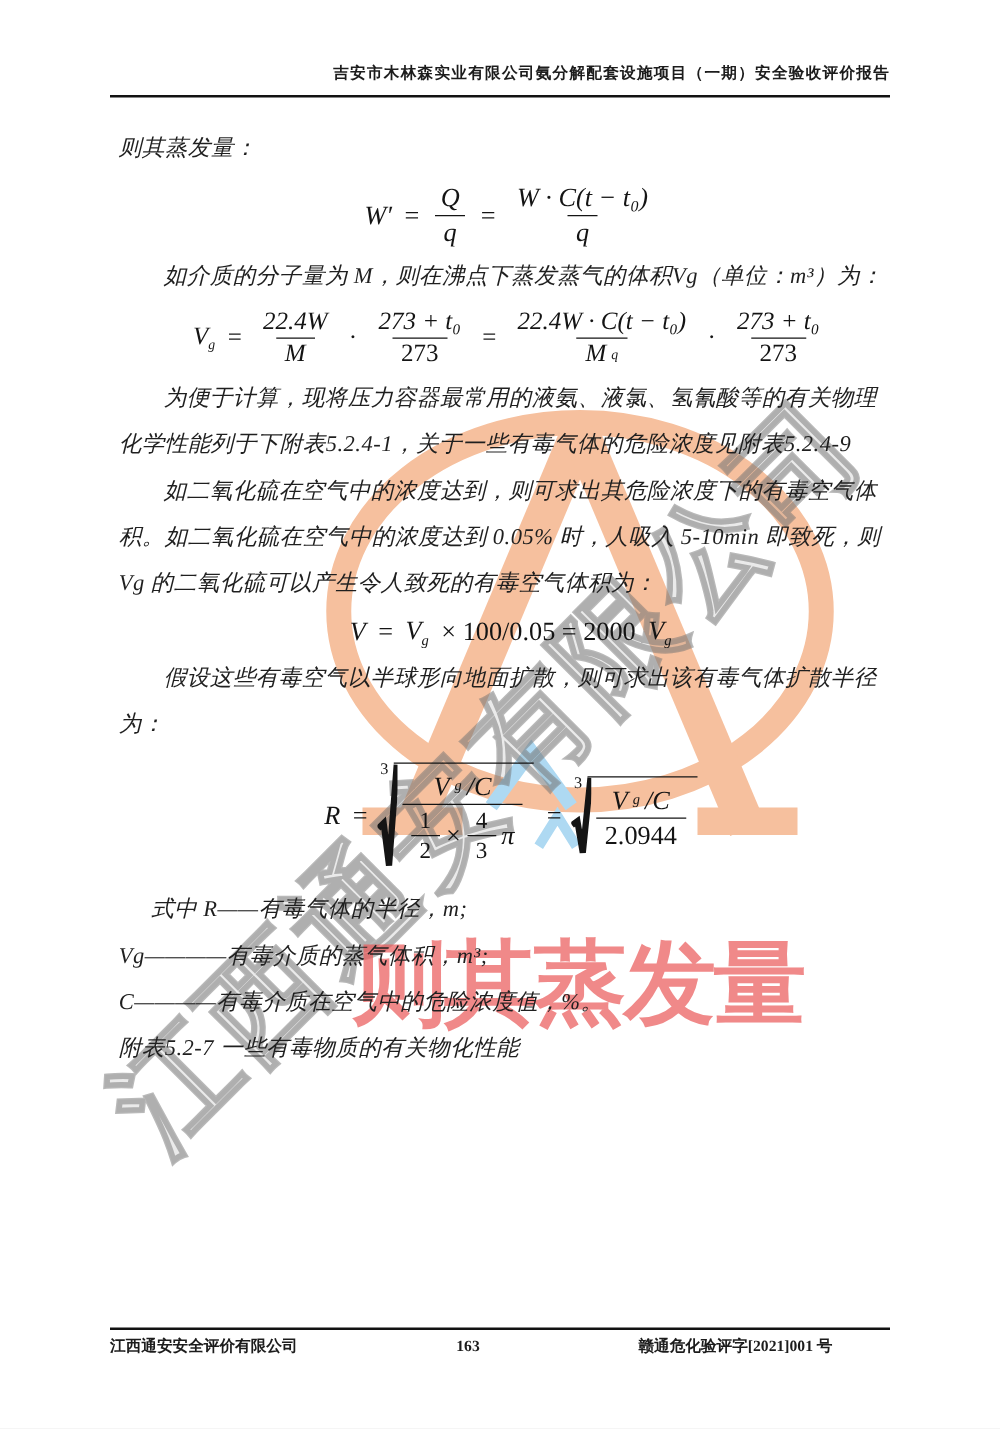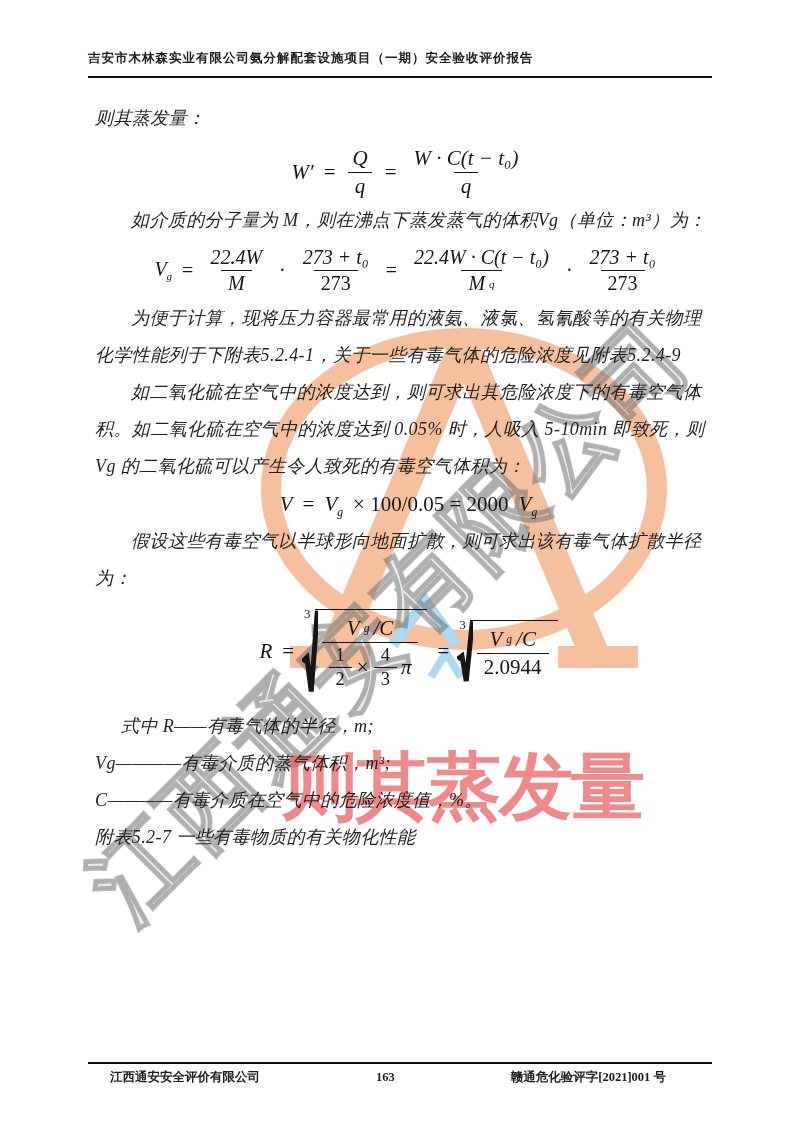--- a/index.html
+++ b/index.html
@@ -21,28 +21,28 @@
     -webkit-text-stroke:2px rgba(115,115,115,0.50);
   }
   .wm-red {
     position:absolute; left:283px; top:738px;
     font-family:"Liberation Sans","DejaVu Sans",sans-serif;
     font-size:74px; font-weight:bold; letter-spacing:-2px; white-space:nowrap;
     color:rgba(234,92,92,0.72);
   }
 
   
-  .hdr { position:absolute; top:50px; left:88px; width:624px; text-align:left;
+  .hdr { position:absolute; top:50px; left:88px; width:624px; text-align:right;
          font-size:12.5px; font-weight:bold; letter-spacing:1px; color:#1c1c1c; z-index:2; }
   .hdr-rule { position:absolute; top:76px; left:88px; width:624px; height:2.4px; background:#111; z-index:2; }
   .ftr-rule { position:absolute; top:1062px; left:88px; width:624px; height:2.2px; background:#111; z-index:2; }
   .ftr { position:absolute; top:1069px; left:88px; width:624px; display:flex;
          justify-content:space-between; align-items:center;
          font-size:12.5px; font-weight:bold; color:#1c1c1c; z-index:2; }
-  .ftr .l { margin-left:22px; }
+  .ftr .l { }
   .ftr .r { margin-right:46px; }
 
   
   .content { position:absolute; left:95px; top:100px; width:627px; z-index:1; }
   .bline { font-size:18px; line-height:37px; height:37px; letter-spacing:0.4px; white-space:nowrap;font-style:italic; }
   .ind2 { text-indent:36px; }
   .ind1 { text-indent:26px; }
   .center { text-align:left; white-space:normal; }
 
   

